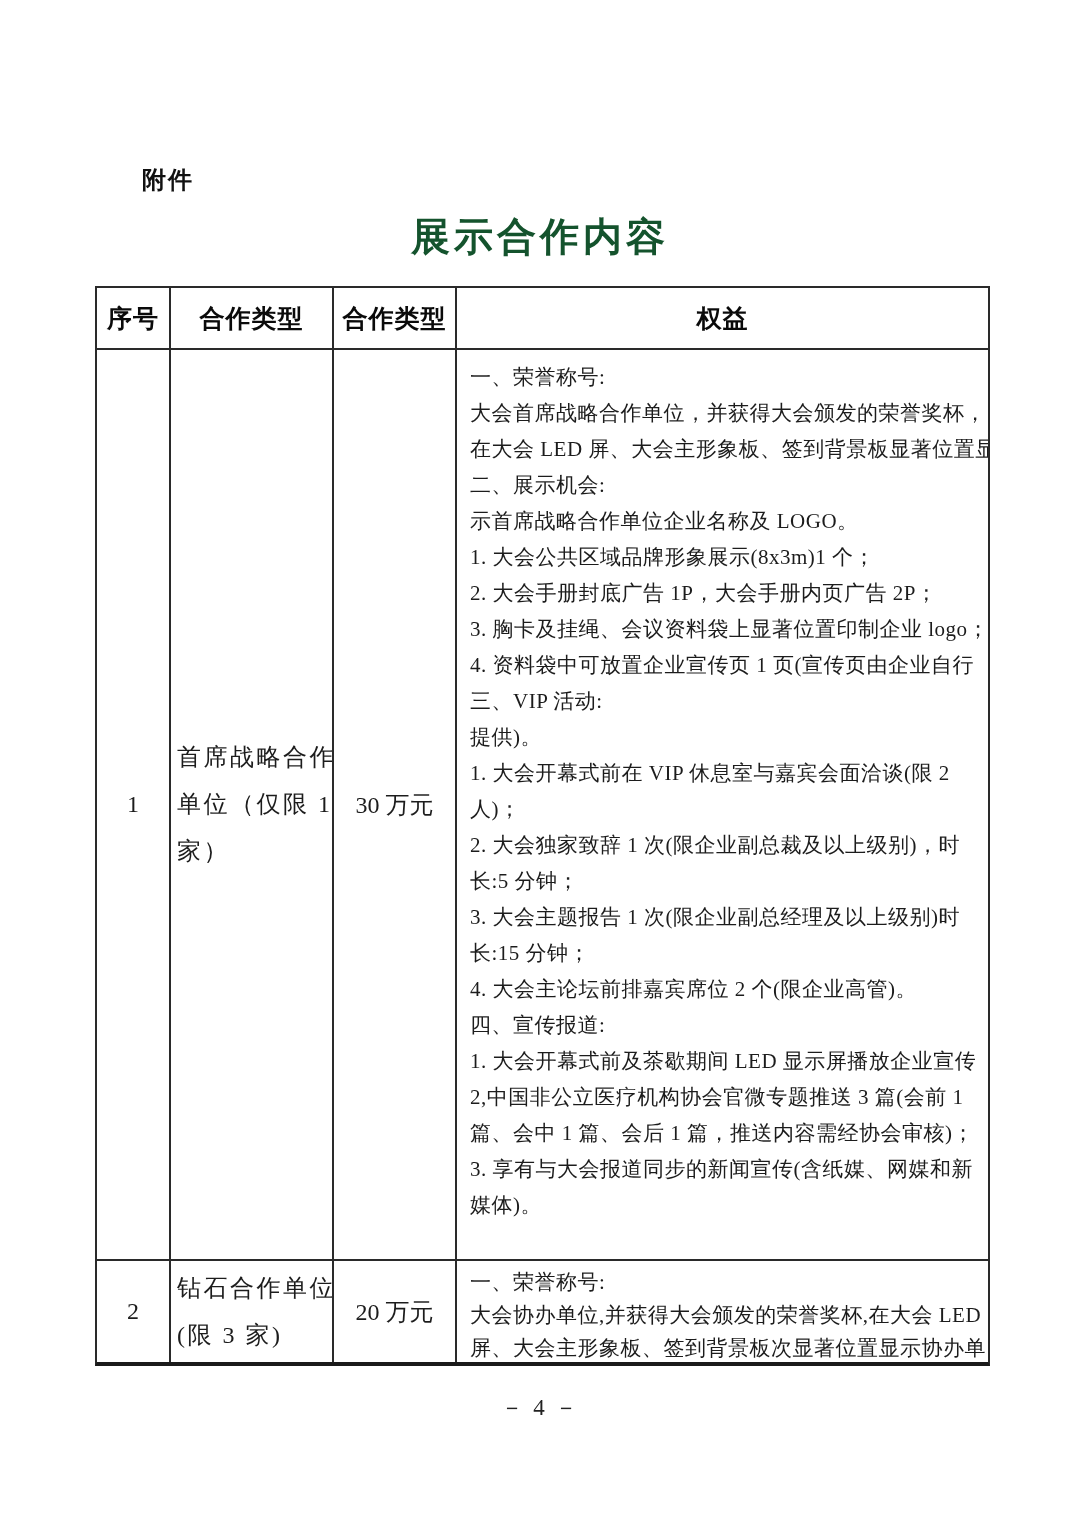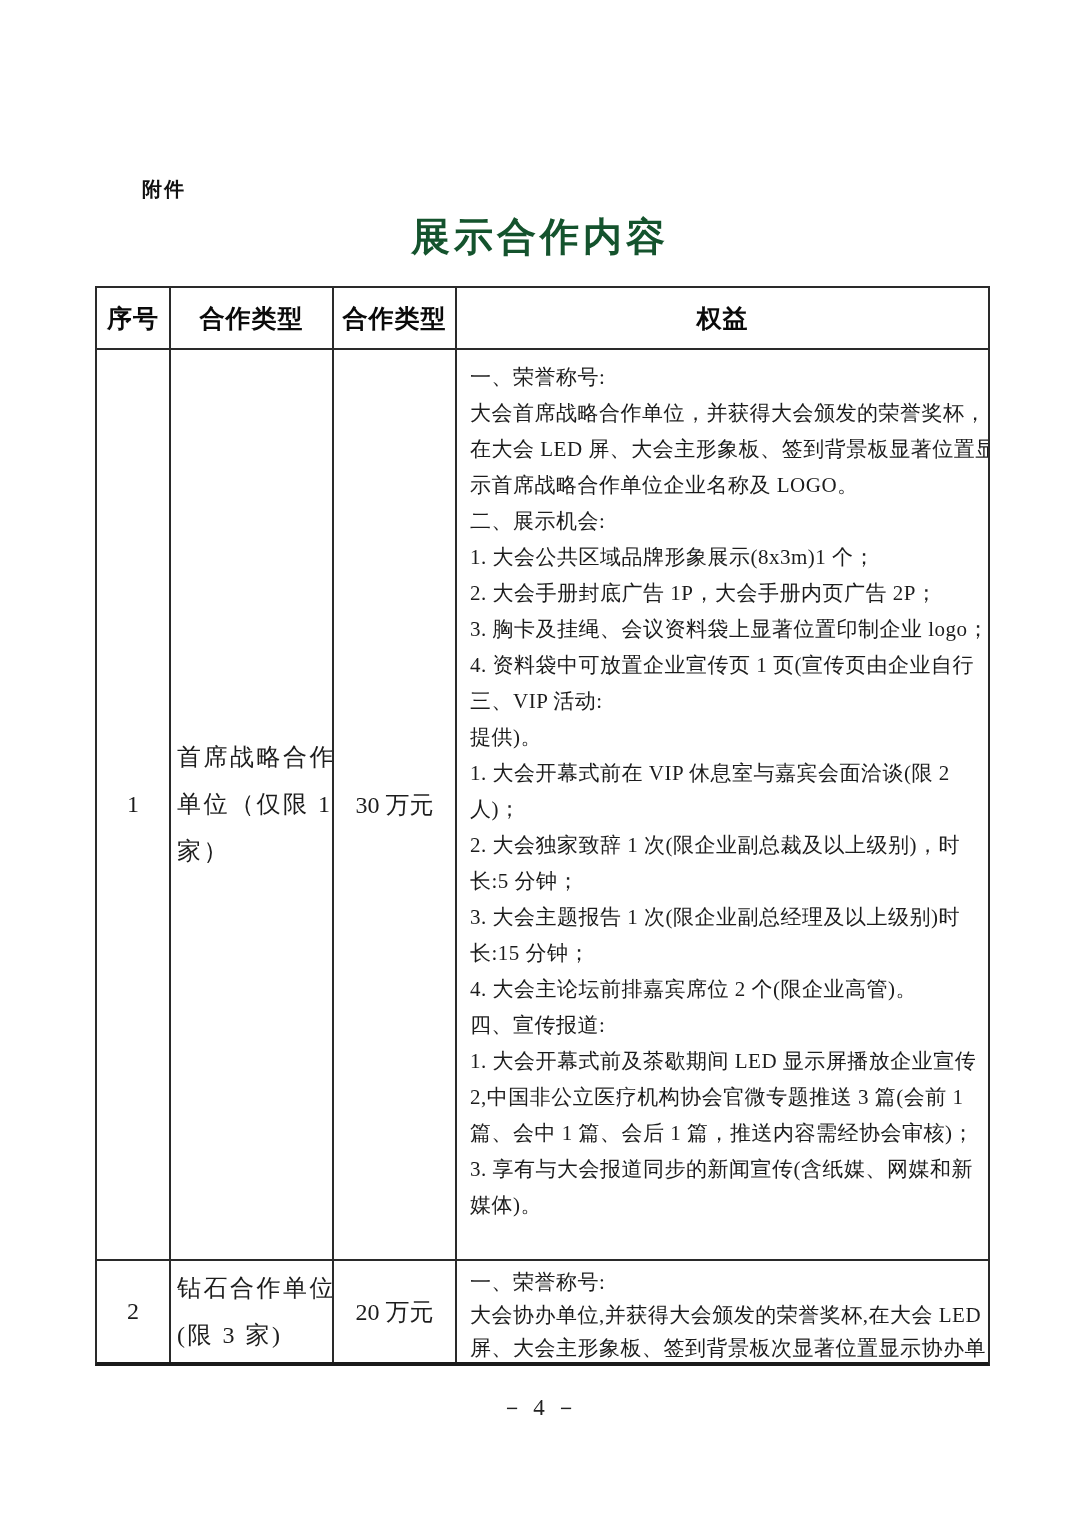--- a/index.html
+++ b/index.html
@@ -8,24 +8,24 @@
   .page {
     position: relative;
     width: 1080px;
     height: 1528px;
     background: #ffffff;
     overflow: hidden;
   }
   .attachment {
     position: absolute;
     left: 142px;
-    top: 176px;
+    top: 164px;
     font-family: "Liberation Sans", sans-serif;
     font-weight: 700;
-    font-size: 20px;
+    font-size: 24px;
     letter-spacing: 2px;
     color: #111;
   }
   .doc-title {
     position: absolute;
     left: 0;
     right: 0;
     top: 210px;
     text-align: center;
     font-family: "Liberation Sans", sans-serif;
@@ -123,22 +123,22 @@
     <div class="cell type-cell">
         <div class="line">首席战略合作</div>
         <div class="line">单位（仅限 1</div>
         <div class="line">家）</div>
       </div>
     <div class="cell ccell">30 万元</div>
     <div class="cell benefit-cell last-col">
         <div class="line">一、荣誉称号:</div>
         <div class="line">大会首席战略合作单位，并获得大会颁发的荣誉奖杯，</div>
         <div class="line">在大会 LED 屏、大会主形象板、签到背景板显著位置显</div>
+        <div class="line">二、展示机会:</div>
         <div class="line">示首席战略合作单位企业名称及 LOGO。</div>
-        <div class="line">二、展示机会:</div>
         <div class="line">1. 大会公共区域品牌形象展示(8x3m)1 个；</div>
         <div class="line">2. 大会手册封底广告 1P，大会手册内页广告 2P；</div>
         <div class="line">3. 胸卡及挂绳、会议资料袋上显著位置印制企业 logo；</div>
         <div class="line">4. 资料袋中可放置企业宣传页 1 页(宣传页由企业自行</div>
         <div class="line">三、VIP 活动:</div>
         <div class="line">提供)。</div>
         <div class="line">1. 大会开幕式前在 VIP 休息室与嘉宾会面洽谈(限 2</div>
         <div class="line">人)；</div>
         <div class="line">2. 大会独家致辞 1 次(限企业副总裁及以上级别)，时</div>
         <div class="line">长:5 分钟；</div>

